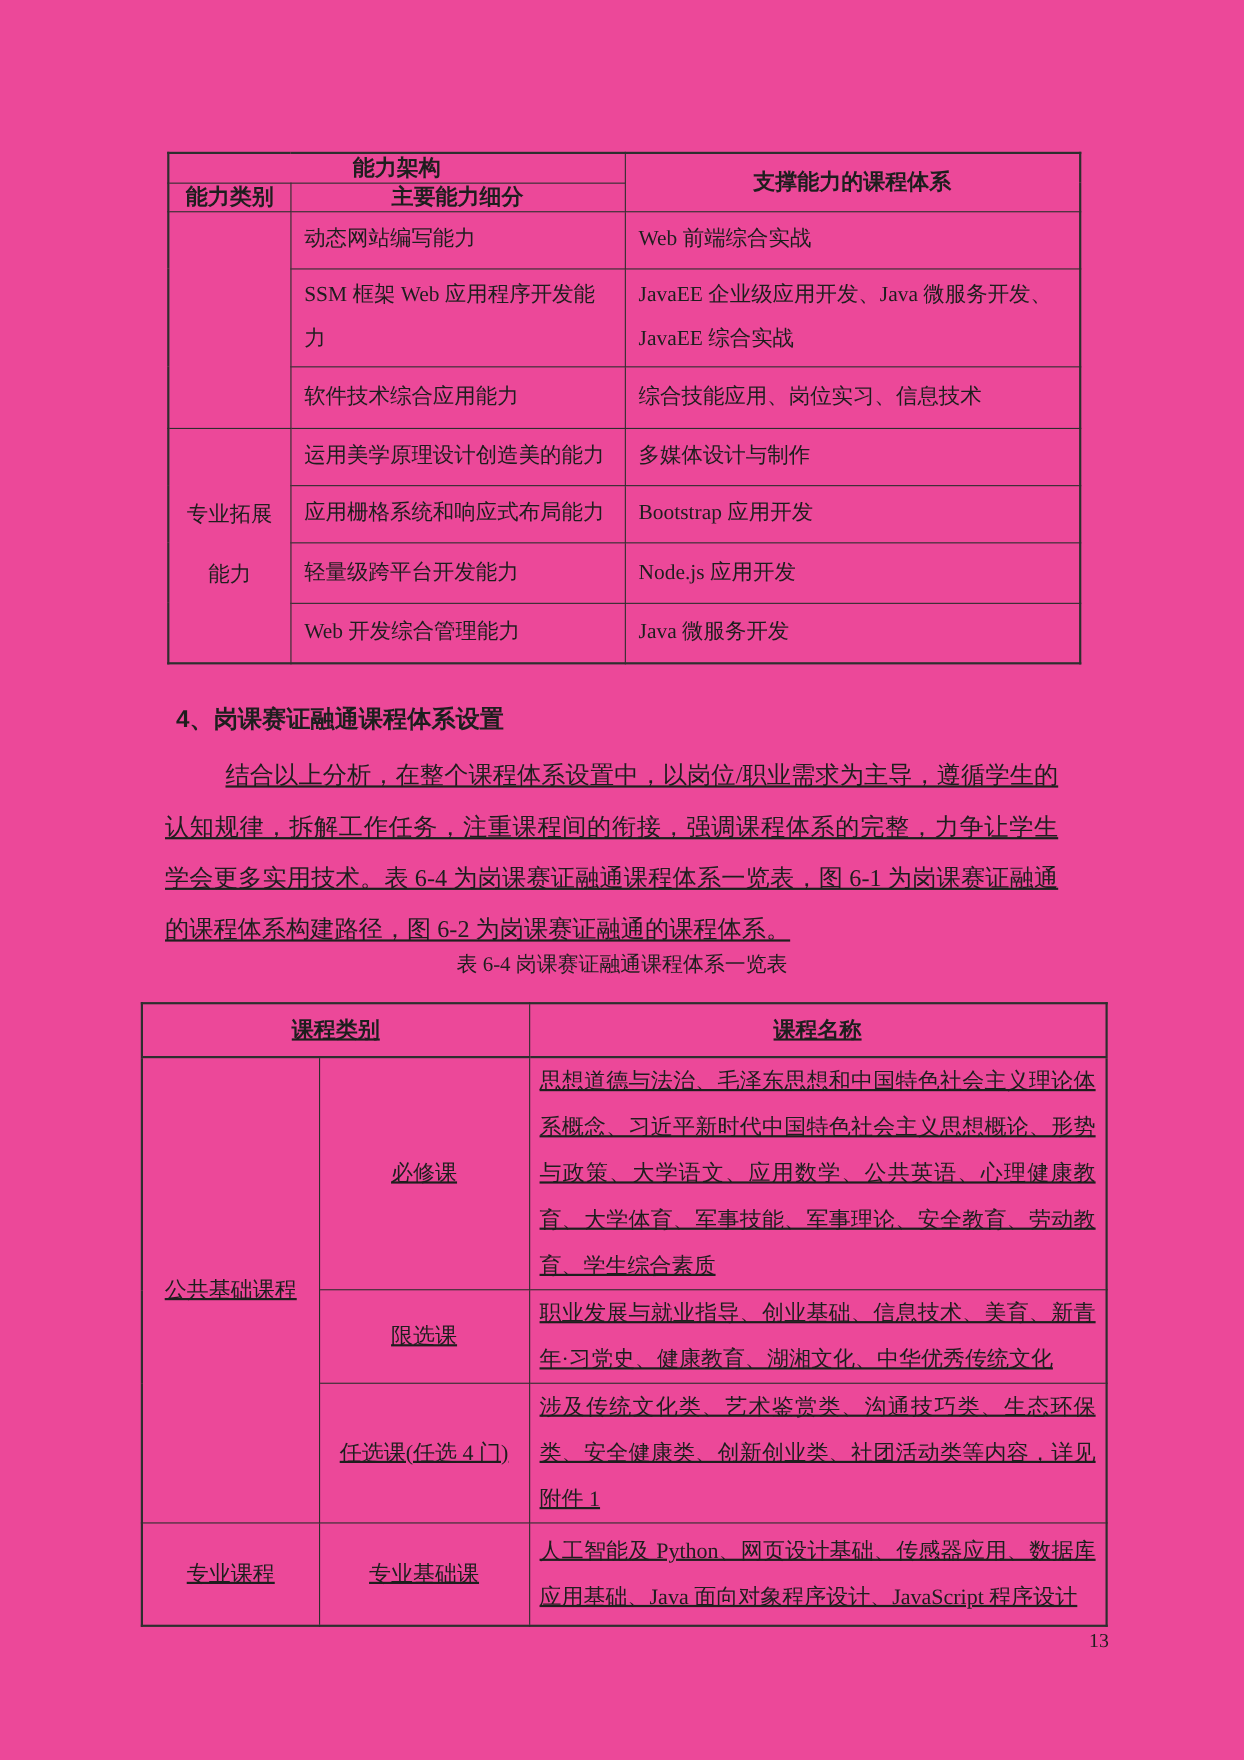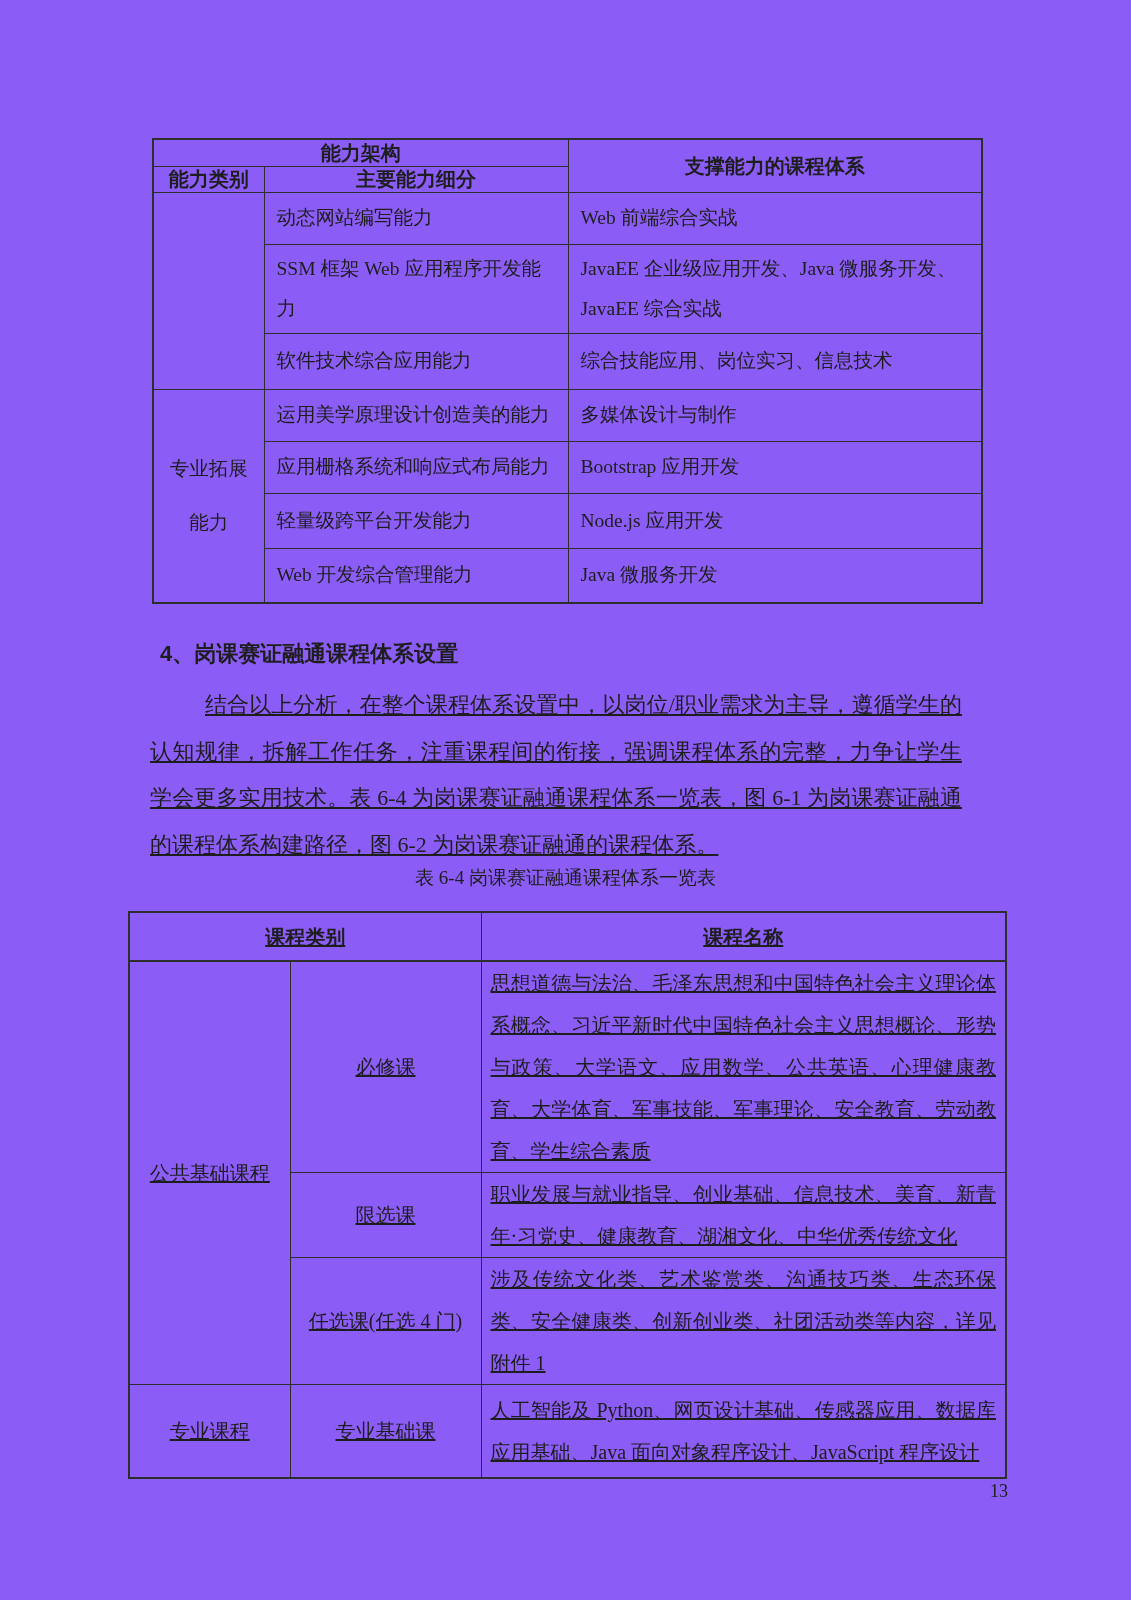--- a/index.html
+++ b/index.html
@@ -1,20 +1,20 @@
 <!DOCTYPE html>
 <html lang="zh"><head>
 <meta charset="utf-8">
 <style>
   html,body{margin:0;padding:0;background:#ffffff;}
   .page{
     position:relative;
     width:1131px;
     height:1600px;
-    background:#8b5cf6;
+    background:#ec4899;
     font-family:"Liberation Serif","DejaVu Serif",serif;
     color:#1e1e1e;
     overflow:hidden;
   }
   table{border-collapse:collapse;table-layout:fixed;}
   td{overflow:hidden;}
 
   
   .t1{position:absolute;left:152px;top:138px;width:829px;border:2px solid #2e2e2e;}
   .t1 td{

